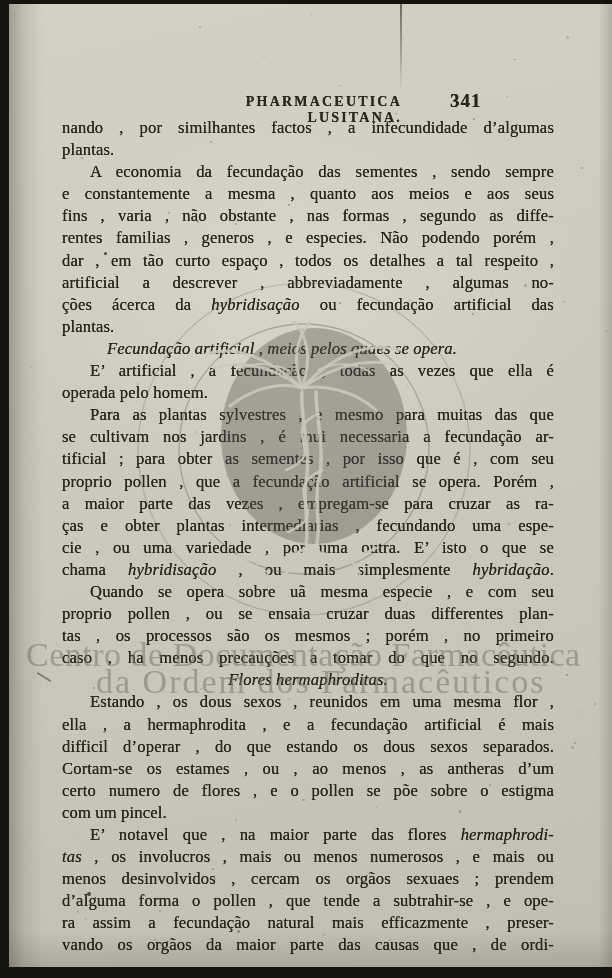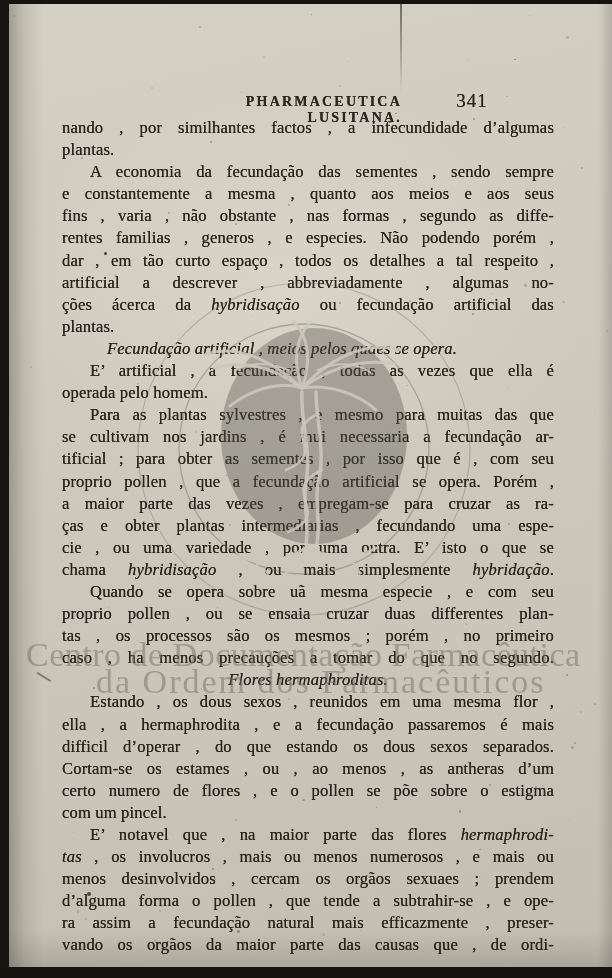--- a/index.html
+++ b/index.html
@@ -26,22 +26,22 @@
   .speckles{position:absolute;inset:0;z-index:2;}
   .speckles i{position:absolute;background:#3c382d;border-radius:50%;display:block;}
   .mark-a{position:absolute;left:1px;top:863px;width:7px;height:10px;background:#23211b;border-radius:50%;z-index:3;}
   .mark-b{position:absolute;left:87px;top:892px;width:4px;height:4px;background:#4a463c;border-radius:50%;z-index:3;}
   .mark-c{position:absolute;left:36px;top:676px;width:16px;height:2px;background:#6b675c;transform:rotate(32deg);z-index:3;opacity:.8;}
   .mark-d{position:absolute;left:104px;top:252px;width:3px;height:3px;background:#46423a;border-radius:50%;z-index:3;}
   
   .running-title{position:absolute;left:170px;top:94px;width:232px;text-align:right;
     font-size:14px;font-weight:bold;letter-spacing:2.2px;color:#29271f;z-index:4;
     text-shadow:0 0 .6px rgba(41,39,31,.85);}
-  .page-number{position:absolute;left:450px;top:90px;width:44px;text-align:center;
-    font-size:19px;font-weight:normal;letter-spacing:1px;color:#26241d;z-index:4;
+  .page-number{position:absolute;left:450px;top:90px;width:44px;
+    font-size:19px;font-weight:bold;letter-spacing:1px;color:#26241d;z-index:4;
     text-shadow:0 0 .6px rgba(38,36,29,.85);}
   
   .page-body{position:absolute;left:62px;top:117px;width:492px;z-index:4;
     font-size:16.6px;color:#26241c;text-shadow:0 0 .55px rgba(38,36,28,.9);
     letter-spacing:.15px;}
   .page-body .line{height:22.1px;line-height:22.1px;overflow:hidden;
     text-align:justify;text-align-last:justify;}
   .page-body .line.left{text-align:left;text-align-last:left;}
   .page-body .line.center{text-align:center;text-align-last:center;}
   .page-body .line.indent{padding-left:28px;}
@@ -204,21 +204,21 @@
       <div class="line justify"><span>a maior parte das vezes , empregam-se para cruzar as ra-</span></div>
       <div class="line justify"><span>ças e obter plantas intermediarias , fecundando uma espe-</span></div>
       <div class="line justify"><span>cie , ou uma variedade , por uma outra. E’ isto o que se</span></div>
       <div class="line justify"><span>chama </span><span class="it">hybridisação</span><span> , ou mais simplesmente </span><span class="it">hybridação</span><span>.</span></div>
       <div class="line justify indent"><span>Quando se opera sobre uã mesma especie , e com seu</span></div>
       <div class="line justify"><span>proprio pollen , ou se ensaia cruzar duas differentes plan-</span></div>
       <div class="line justify"><span>tas , os processos são os mesmos ; porém , no primeiro</span></div>
       <div class="line justify"><span>caso , ha menos precauções a tomar do que no segundo.</span></div>
       <div class="line center"><span class="it">Flores hermaphroditas.</span></div>
       <div class="line justify indent"><span>Estando , os dous sexos , reunidos em uma mesma flor ,</span></div>
-      <div class="line justify"><span>ella , a hermaphrodita , e a fecundação passaremos é mais</span></div>
+      <div class="line justify"><span>ella , a hermaphrodita , e a fecundação artificial é mais</span></div>
       <div class="line justify"><span>difficil d’operar , do que estando os dous sexos separados.</span></div>
       <div class="line justify"><span>Cortam-se os estames , ou , ao menos , as antheras d’um</span></div>
       <div class="line justify"><span>certo numero de flores , e o pollen se põe sobre o estigma</span></div>
       <div class="line left"><span>com um pincel.</span></div>
       <div class="line justify indent"><span>E’ notavel que , na maior parte das flores </span><span class="it">hermaphrodi-</span></div>
       <div class="line justify"><span class="it">tas</span><span> , os involucros , mais ou menos numerosos , e mais ou</span></div>
       <div class="line justify"><span>menos desinvolvidos , cercam os orgãos sexuaes ; prendem</span></div>
       <div class="line justify"><span>d’alguma forma o pollen , que tende a subtrahir-se , e ope-</span></div>
       <div class="line justify"><span>ra assim a fecundação natural mais efficazmente , preser-</span></div>
       <div class="line justify"><span>vando os orgãos da maior parte das causas que , de ordi-</span></div>

